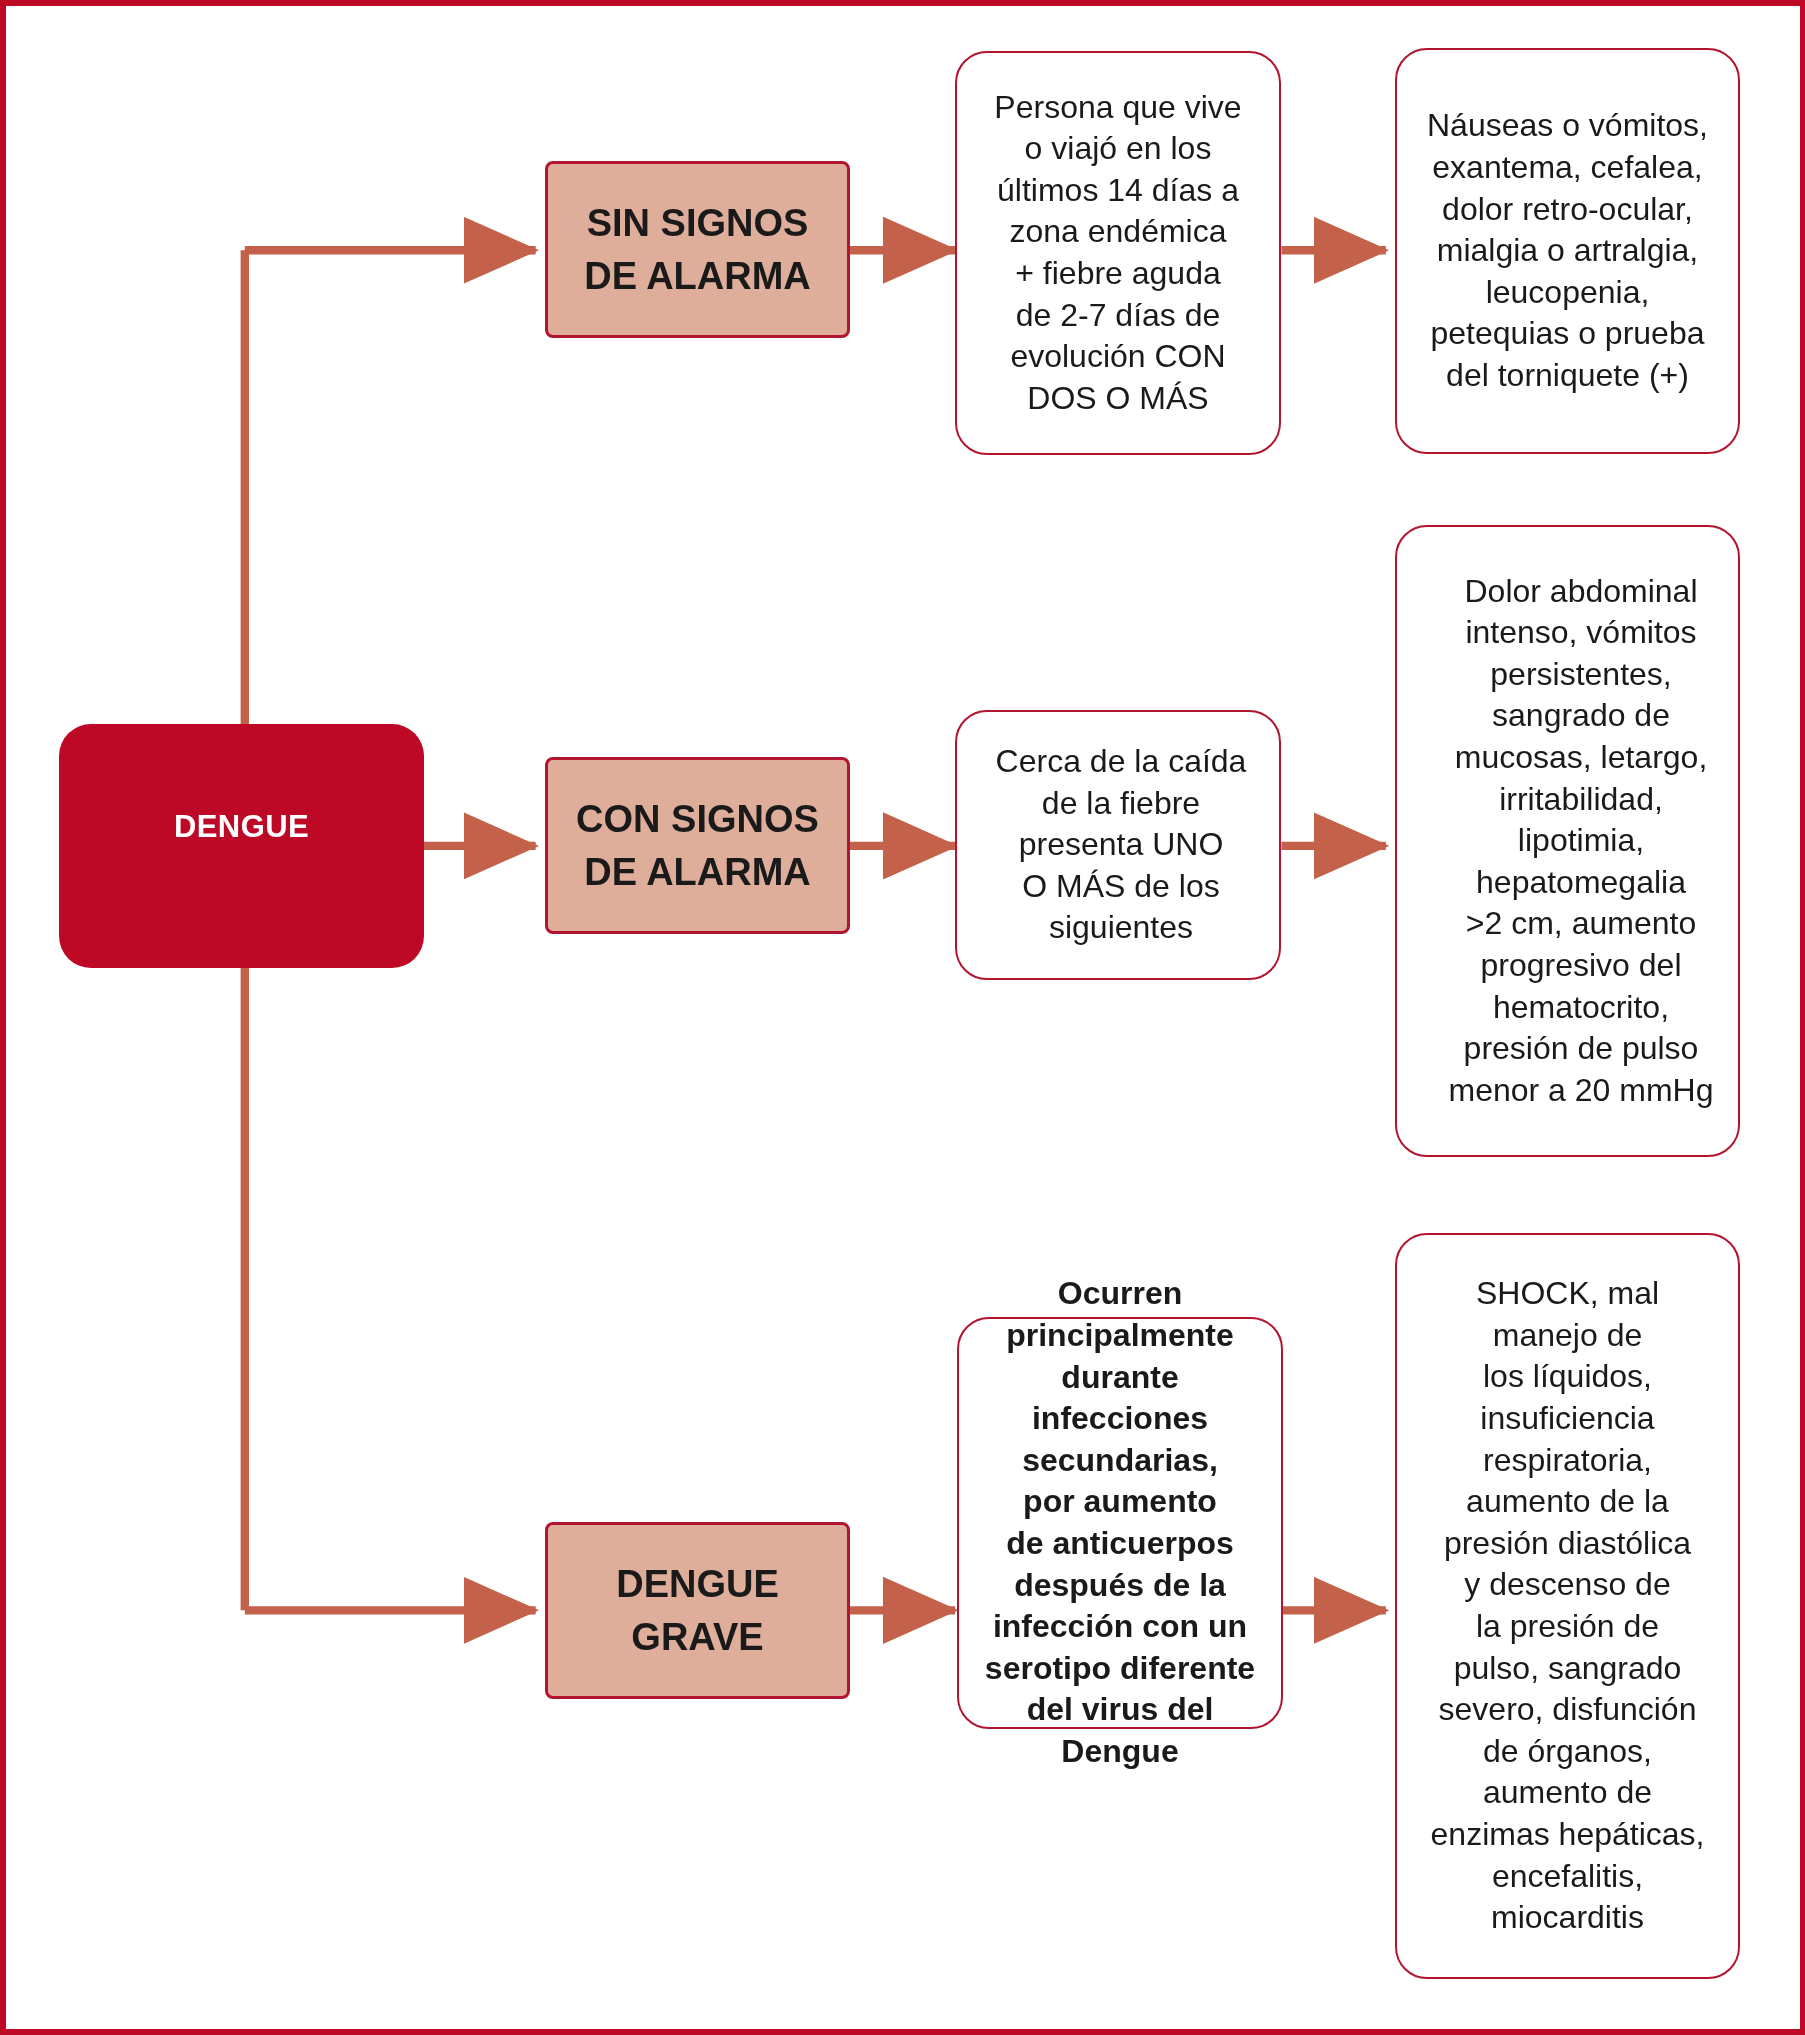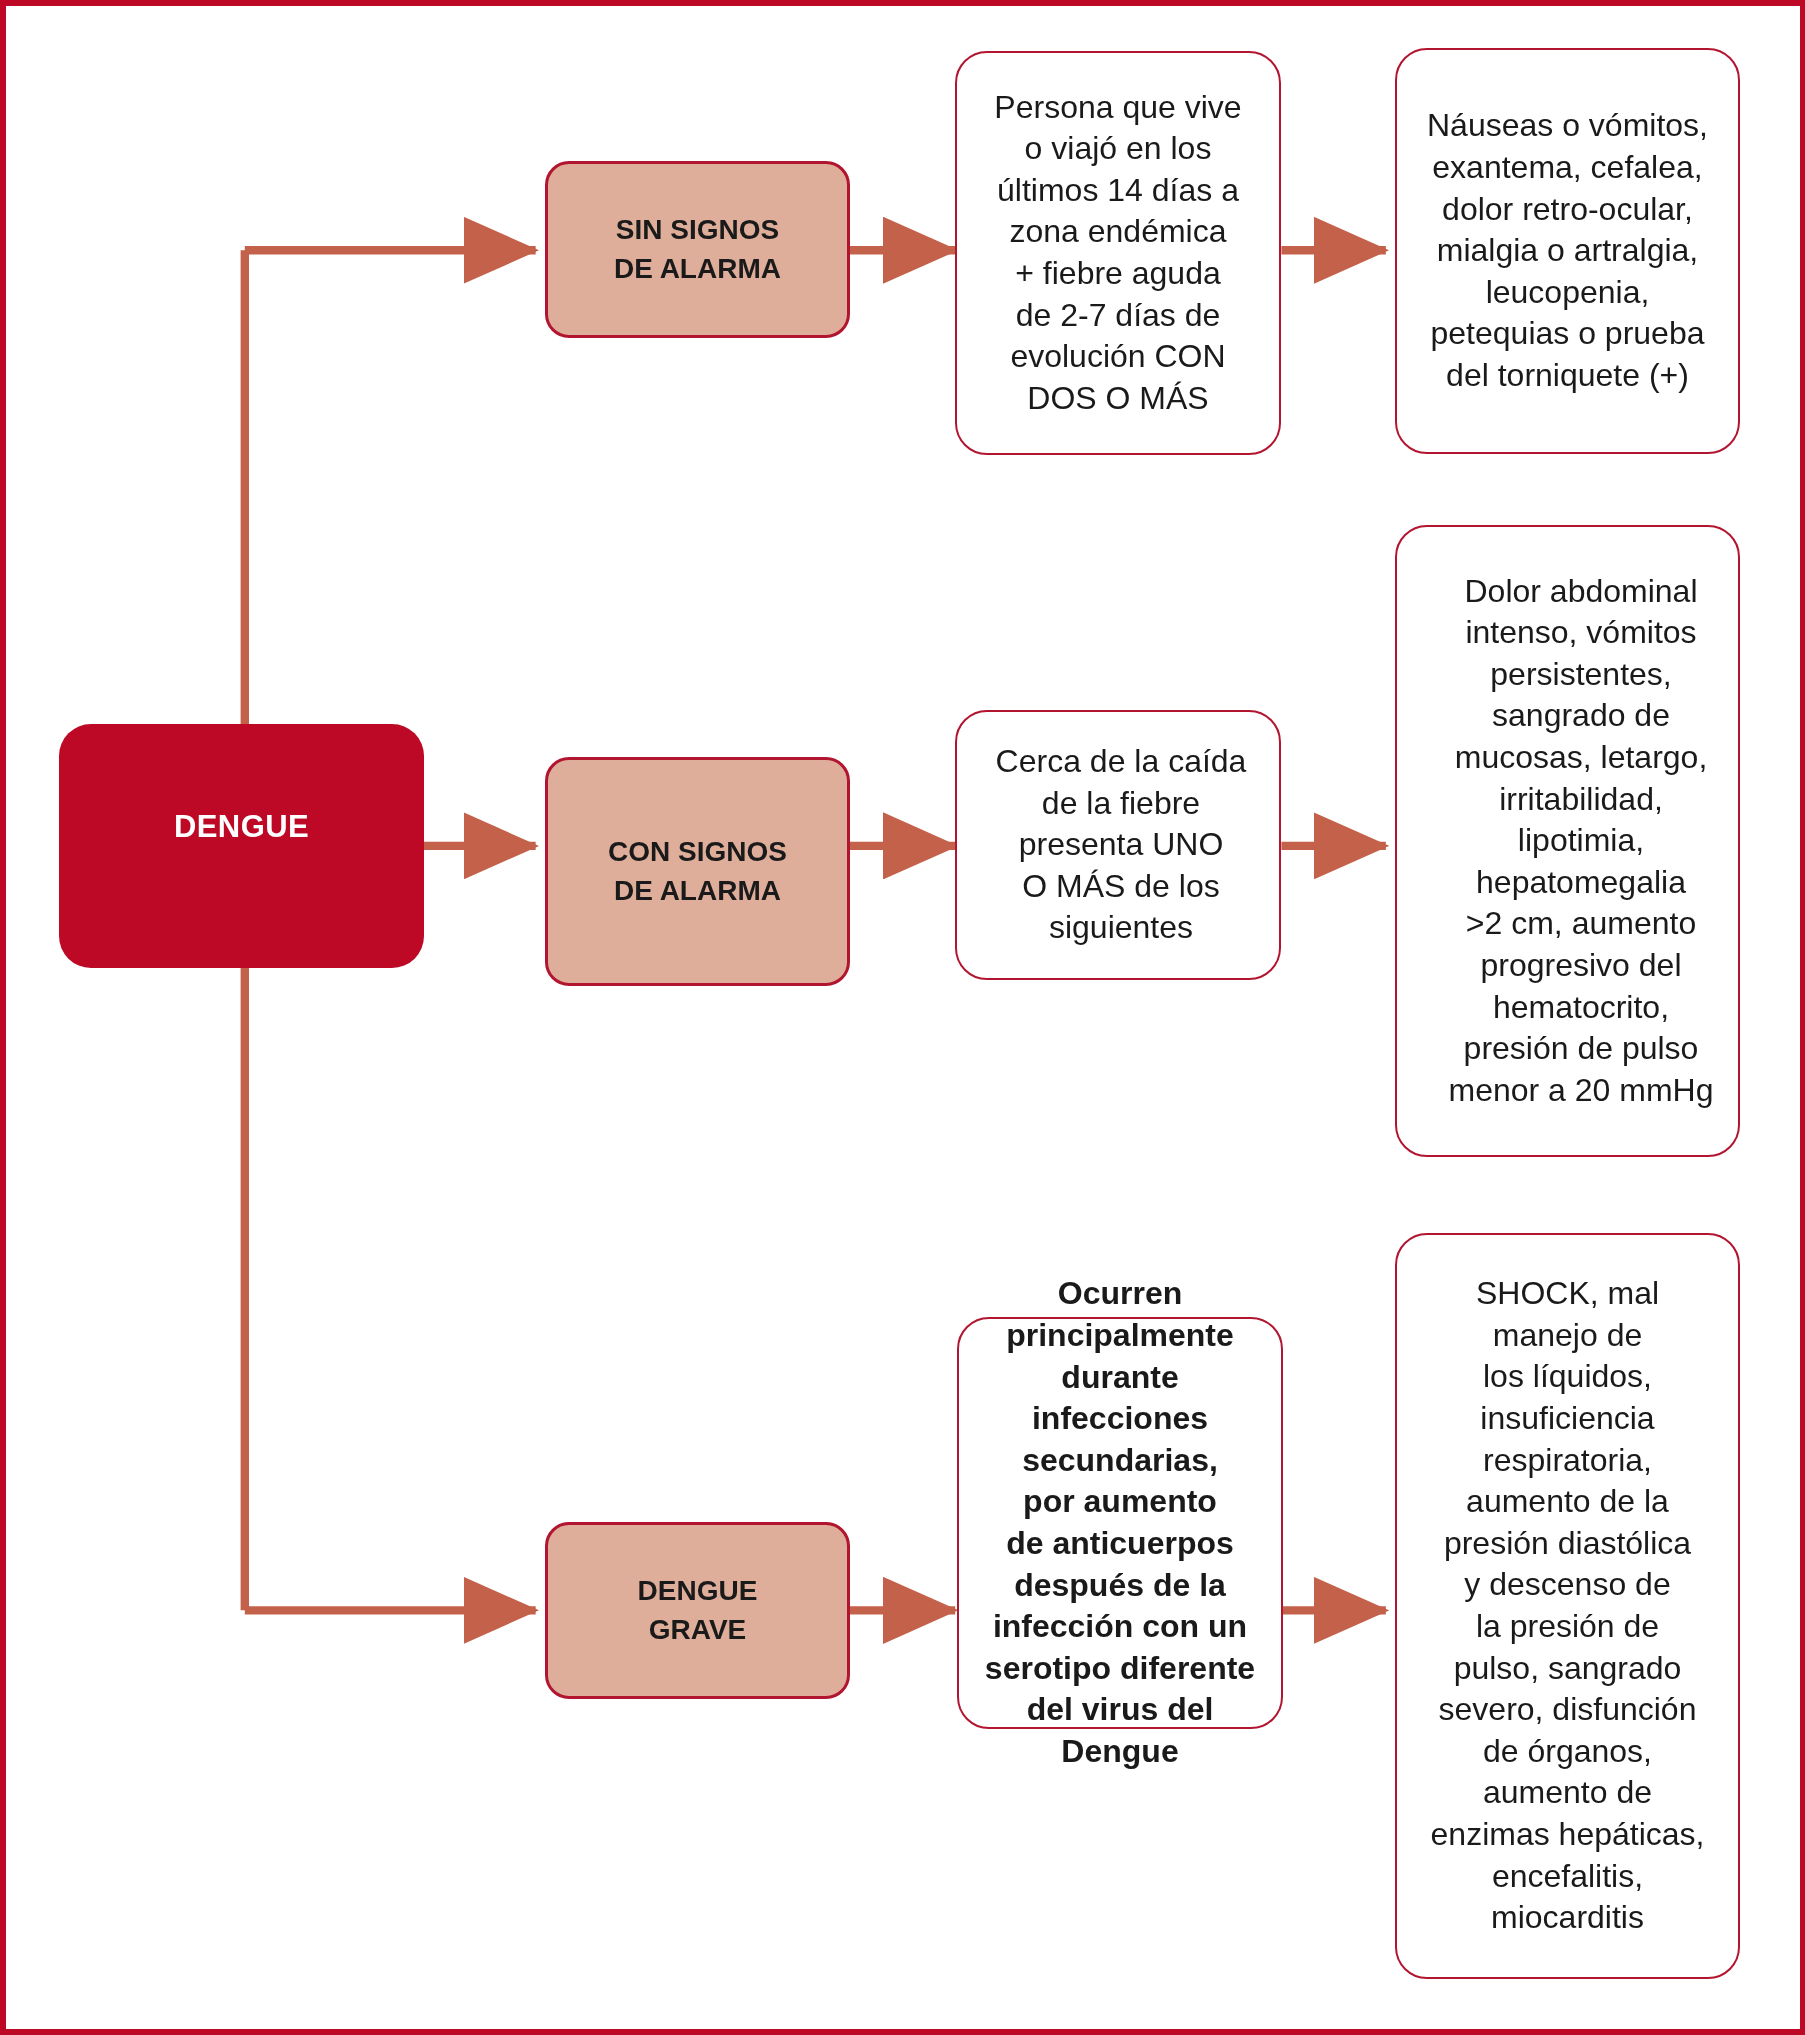--- a/index.html
+++ b/index.html
@@ -52,24 +52,24 @@
     letter-spacing: 0.4px;
     padding: 17px 22.4px;
     flex-direction: column;
   }
   .node-root .root-line-gap { height: 37px; }
 
   
   .node-cat {
     background: #DFAE9B;
     border: 3.7px solid #B2152F;
-    border-radius: 24px;
+    border-radius: 8px;
     color: #1a1a1a;
     font-weight: bold;
-    font-size: 28px;
+    font-size: 38px;
     line-height: 1.38;
     padding: 13px 17px;
   }
 
   
   .node-detail {
     background: #ffffff;
     border: 2.8px solid #B2152F;
     border-radius: 32px;
     color: #1a1a1a;
@@ -139,21 +139,21 @@
     <div class="node node-detail" style="left:1389px; top:42px; width:345px; height:406px;">
       <span class="node-text">Náuseas o vómitos,
 exantema, cefalea,
 dolor retro-ocular,
 mialgia o artralgia,
 leucopenia,
 petequias o prueba
 del torniquete (+)</span>
     </div>
 
-    <div class="node node-cat" style="left:539px; top:751px; width:305px; height:229px;">
+    <div class="node node-cat" style="left:539px; top:751px; width:305px; height:177px;">
       <span class="node-text">CON SIGNOS
 DE ALARMA</span>
     </div>
 
     <div class="node node-detail" style="left:949px; top:704px; width:326px; height:270px;padding-left:19px;">
       <span class="node-text">Cerca de la caída
 de la fiebre
 presenta UNO
 O MÁS de los
 siguientes</span>

